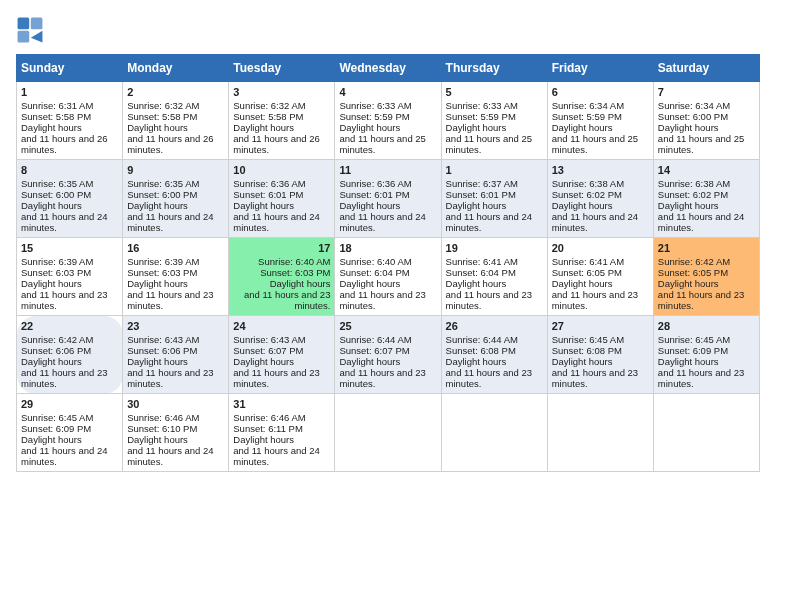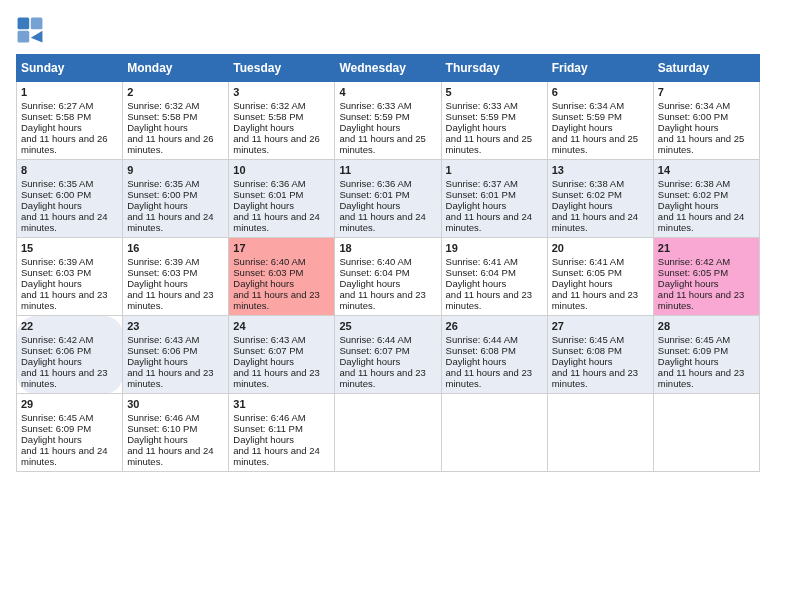--- a/index.html
+++ b/index.html
@@ -125,45 +125,45 @@
           <th>Monday</th>
           <th>Tuesday</th>
           <th>Wednesday</th>
           <th>Thursday</th>
           <th>Friday</th>
           <th>Saturday</th>
         </tr>
     </thead>
     <tbody id="calendar-body">
         <tr>
-          <td style="background: rgb(255, 255, 255);"><span class="day-num">1</span><span>Sunrise: 6:27 AM</span><br><span>Sunset: 5:58 PM</span><br><span>Daylight hours</span><br><span>and 11 hours and 26 minutes.</span></td>
+          <td style="background: rgb(255, 255, 255);"><span class="day-num">1</span><span>Sunrise: 6:31 AM</span><br><span>Sunset: 5:58 PM</span><br><span>Daylight hours</span><br><span>and 11 hours and 26 minutes.</span></td>
           <td style="background: rgb(255, 255, 255);"><span class="day-num">2</span><span>Sunrise: 6:32 AM</span><br><span>Sunset: 5:58 PM</span><br><span>Daylight hours</span><br><span>and 11 hours and 26 minutes.</span></td>
           <td style="background: rgb(255, 255, 255);"><span class="day-num">3</span><span>Sunrise: 6:32 AM</span><br><span>Sunset: 5:58 PM</span><br><span>Daylight hours</span><br><span>and 11 hours and 26 minutes.</span></td>
           <td style="background: rgb(255, 255, 255);"><span class="day-num">4</span><span>Sunrise: 6:33 AM</span><br><span>Sunset: 5:59 PM</span><br><span>Daylight hours</span><br><span>and 11 hours and 25 minutes.</span></td>
           <td style="background: rgb(255, 255, 255);"><span class="day-num">5</span><span>Sunrise: 6:33 AM</span><br><span>Sunset: 5:59 PM</span><br><span>Daylight hours</span><br><span>and 11 hours and 25 minutes.</span></td>
           <td style="background: rgb(255, 255, 255);"><span class="day-num">6</span><span>Sunrise: 6:34 AM</span><br><span>Sunset: 5:59 PM</span><br><span>Daylight hours</span><br><span>and 11 hours and 25 minutes.</span></td>
           <td style="background: rgb(255, 255, 255);"><span class="day-num">7</span><span>Sunrise: 6:34 AM</span><br><span>Sunset: 6:00 PM</span><br><span>Daylight hours</span><br><span>and 11 hours and 25 minutes.</span></td>
         </tr>
         <tr>
           <td style="background: rgb(232, 237, 245);"><span class="day-num">8</span><span>Sunrise: 6:35 AM</span><br><span>Sunset: 6:00 PM</span><br><span>Daylight hours</span><br><span>and 11 hours and 24 minutes.</span></td>
           <td style="background: rgb(232, 237, 245);"><span class="day-num">9</span><span>Sunrise: 6:35 AM</span><br><span>Sunset: 6:00 PM</span><br><span>Daylight hours</span><br><span>and 11 hours and 24 minutes.</span></td>
           <td style="background: rgb(232, 237, 245);"><span class="day-num">10</span><span>Sunrise: 6:36 AM</span><br><span>Sunset: 6:01 PM</span><br><span>Daylight hours</span><br><span>and 11 hours and 24 minutes.</span></td>
           <td style="background: rgb(232, 237, 245);"><span class="day-num">11</span><span>Sunrise: 6:36 AM</span><br><span>Sunset: 6:01 PM</span><br><span>Daylight hours</span><br><span>and 11 hours and 24 minutes.</span></td>
           <td style="background: rgb(232, 237, 245);"><span class="day-num">1</span><span>Sunrise: 6:37 AM</span><br><span>Sunset: 6:01 PM</span><br><span>Daylight hours</span><br><span>and 11 hours and 24 minutes.</span></td>
           <td style="background: rgb(232, 237, 245);"><span class="day-num">13</span><span>Sunrise: 6:38 AM</span><br><span>Sunset: 6:02 PM</span><br><span>Daylight hours</span><br><span>and 11 hours and 24 minutes.</span></td>
           <td style="background: rgb(232, 237, 245);"><span class="day-num">14</span><span>Sunrise: 6:38 AM</span><br><span>Sunset: 6:02 PM</span><br><span>Daylight hours</span><br><span>and 11 hours and 24 minutes.</span></td>
         </tr>
         <tr>
           <td style="background: rgb(255, 255, 255);"><span class="day-num">15</span><span>Sunrise: 6:39 AM</span><br><span>Sunset: 6:03 PM</span><br><span>Daylight hours</span><br><span>and 11 hours and 23 minutes.</span></td>
           <td style="background: rgb(255, 255, 255);"><span class="day-num">16</span><span>Sunrise: 6:39 AM</span><br><span>Sunset: 6:03 PM</span><br><span>Daylight hours</span><br><span>and 11 hours and 23 minutes.</span></td>
-          <td style="background: #fca5a5;"><span class="day-num">17</span><span>Sunrise: 6:40 AM</span><br><span>Sunset: 6:03 PM</span><br><span>Daylight hours</span><br><span>and 11 hours and 23 minutes.</span></td>
+          <td style="background: #86efac; text-align: right;"><span class="day-num">17</span><span>Sunrise: 6:40 AM</span><br><span>Sunset: 6:03 PM</span><br><span>Daylight hours</span><br><span>and 11 hours and 23 minutes.</span></td>
           <td style="background: rgb(255, 255, 255);"><span class="day-num">18</span><span>Sunrise: 6:40 AM</span><br><span>Sunset: 6:04 PM</span><br><span>Daylight hours</span><br><span>and 11 hours and 23 minutes.</span></td>
           <td style="background: rgb(255, 255, 255);"><span class="day-num">19</span><span>Sunrise: 6:41 AM</span><br><span>Sunset: 6:04 PM</span><br><span>Daylight hours</span><br><span>and 11 hours and 23 minutes.</span></td>
           <td style="background: rgb(255, 255, 255);"><span class="day-num">20</span><span>Sunrise: 6:41 AM</span><br><span>Sunset: 6:05 PM</span><br><span>Daylight hours</span><br><span>and 11 hours and 23 minutes.</span></td>
-          <td style="background: #f9a8d4;"><span class="day-num">21</span><span>Sunrise: 6:42 AM</span><br><span>Sunset: 6:05 PM</span><br><span>Daylight hours</span><br><span>and 11 hours and 23 minutes.</span></td>
+          <td style="background: #fdba74;"><span class="day-num">21</span><span>Sunrise: 6:42 AM</span><br><span>Sunset: 6:05 PM</span><br><span>Daylight hours</span><br><span>and 11 hours and 23 minutes.</span></td>
         </tr>
         <tr>
           <td style="background: rgb(232, 237, 245); border-radius: 19px;"><span class="day-num">22</span><span>Sunrise: 6:42 AM</span><br><span>Sunset: 6:06 PM</span><br><span>Daylight hours</span><br><span>and 11 hours and 23 minutes.</span></td>
           <td style="background: rgb(232, 237, 245);"><span class="day-num">23</span><span>Sunrise: 6:43 AM</span><br><span>Sunset: 6:06 PM</span><br><span>Daylight hours</span><br><span>and 11 hours and 23 minutes.</span></td>
           <td style="background: rgb(232, 237, 245);"><span class="day-num">24</span><span>Sunrise: 6:43 AM</span><br><span>Sunset: 6:07 PM</span><br><span>Daylight hours</span><br><span>and 11 hours and 23 minutes.</span></td>
           <td style="background: rgb(232, 237, 245);"><span class="day-num">25</span><span>Sunrise: 6:44 AM</span><br><span>Sunset: 6:07 PM</span><br><span>Daylight hours</span><br><span>and 11 hours and 23 minutes.</span></td>
           <td style="background: rgb(232, 237, 245);"><span class="day-num">26</span><span>Sunrise: 6:44 AM</span><br><span>Sunset: 6:08 PM</span><br><span>Daylight hours</span><br><span>and 11 hours and 23 minutes.</span></td>
           <td style="background: rgb(232, 237, 245);"><span class="day-num">27</span><span>Sunrise: 6:45 AM</span><br><span>Sunset: 6:08 PM</span><br><span>Daylight hours</span><br><span>and 11 hours and 23 minutes.</span></td>
           <td style="background: rgb(232, 237, 245);"><span class="day-num">28</span><span>Sunrise: 6:45 AM</span><br><span>Sunset: 6:09 PM</span><br><span>Daylight hours</span><br><span>and 11 hours and 23 minutes.</span></td>
         </tr>

